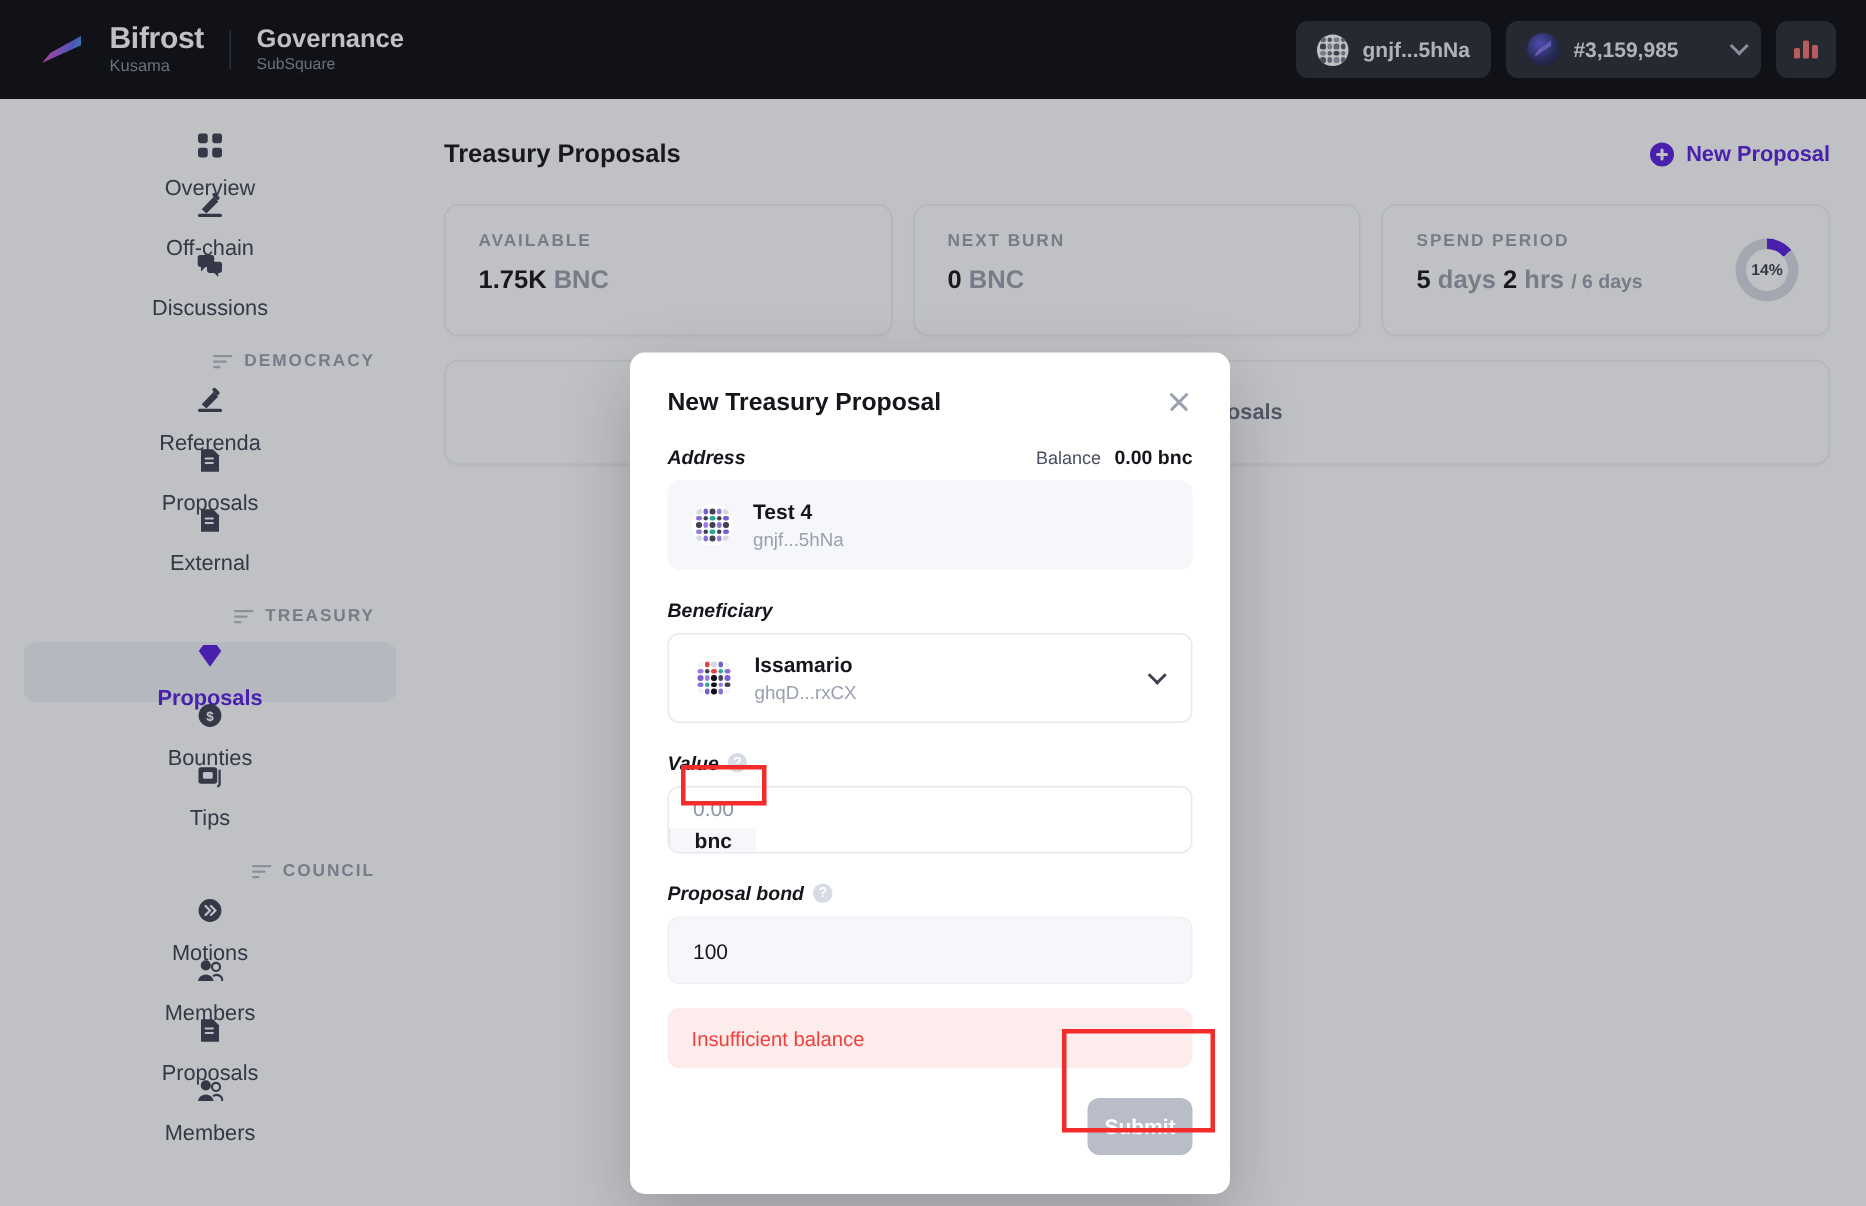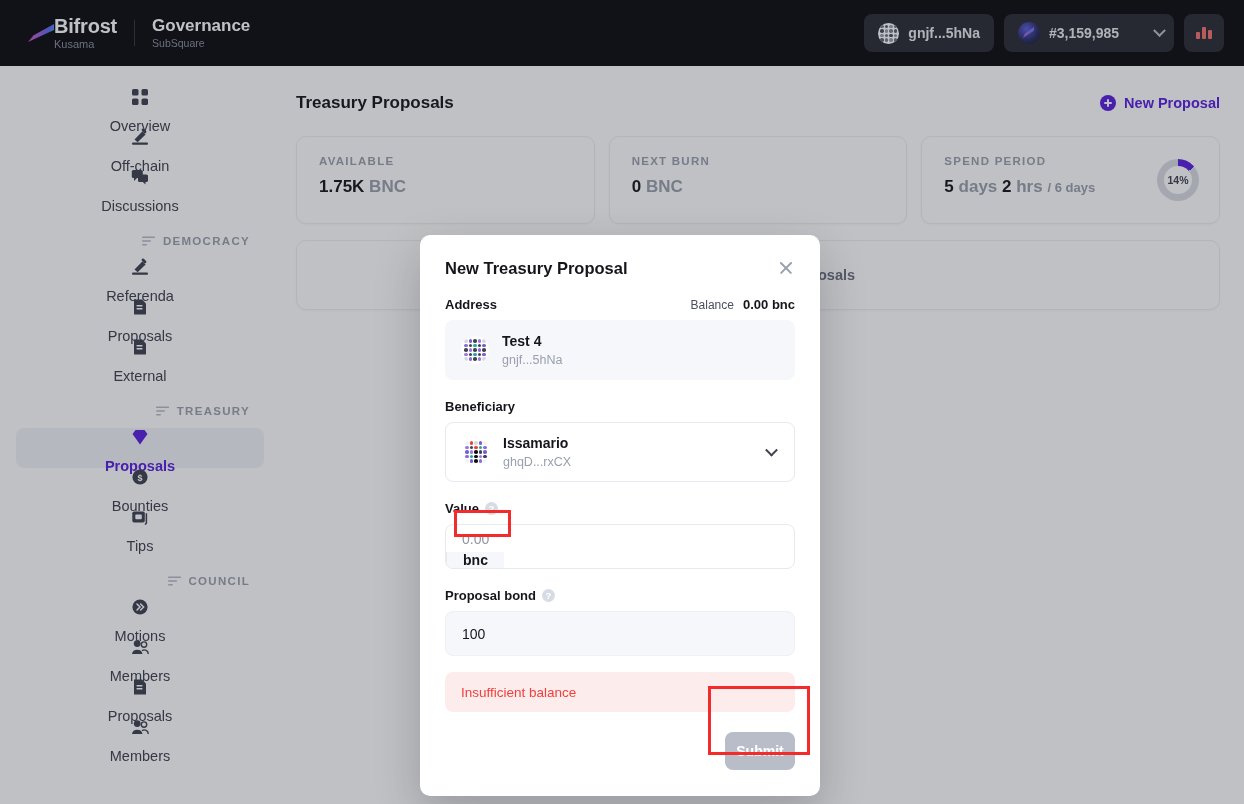--- a/index.html
+++ b/index.html
@@ -10,21 +10,21 @@
     overflow: hidden;
   }
   .app { position: relative; width: 1244px; height: 804px; background: #fff; }
 
   
   .topbar {
     position: absolute; left: 0; top: 0; width: 1244px; height: 66px;
     background: #0c0d11; display: flex; align-items: center;
     padding: 0 20px 0 28px; z-index: 5;
   }
-  .brand { display: flex; align-items: center; gap: 0; }
+  .brand { display: flex; align-items: center; gap: 19px; }
   .logo-mark { width: 26px; height: 22px; position: relative; }
   .logo-mark .sail {
     position: absolute; left: 0; top: 2px; width: 26px; height: 18px;
     background: linear-gradient(115deg, #f0578a 0%, #b75bd8 38%, #5b6cf0 68%, #3fc7d4 100%);
     clip-path: polygon(100% 0%, 100% 34%, 0% 100%, 22% 62%);
   }
   .brand-text { line-height: 1; }
   .brand-name { font-size: 20px; font-weight: 700; color: #fff; letter-spacing: -0.2px; }
   .brand-sub { font-size: 11px; color: #8b8f9e; margin-top: 3px; }
   .divider-v { width: 1px; height: 26px; background: #33353f; margin: 0 17px; }
@@ -138,21 +138,21 @@
   .modal-title { font-size: 16.5px; font-weight: 700; color: #15161c; }
   .close-x { margin-left: auto; width: 18px; height: 18px; cursor: pointer; position: relative; }
   .close-x::before, .close-x::after {
     content:""; position:absolute; left: 1px; top: 8px; width: 16px; height: 1.6px;
     background: #9aa0ae; border-radius: 1px;
   }
   .close-x::before { transform: rotate(45deg); }
   .close-x::after  { transform: rotate(-45deg); }
 
   .field-row { display: flex; align-items: baseline; margin-top: 19px; }
-  .field-label { font-size: 13px; font-weight: 700; color: #15161c; }
+  .field-label { font-size: 13px; font-weight: 700; color: #15161c; font-style: italic; }
   .balance-wrap { margin-left: auto; display: flex; align-items: baseline; gap: 9px; }
   .balance-label { font-size: 12px; color: #4a4e5e; }
   .balance-value { font-size: 13px; font-weight: 700; color: #15161c; }
 
   .acct-box {
     margin-top: 8px; background: #f5f7fa; border-radius: 8px; height: 60px;
     display: flex; align-items: center; gap: 13px; padding: 0 16px;
   }
   .acct-box.select {
     background: #fff; border: 1px solid #e6e9ef; cursor: pointer; position: relative;

